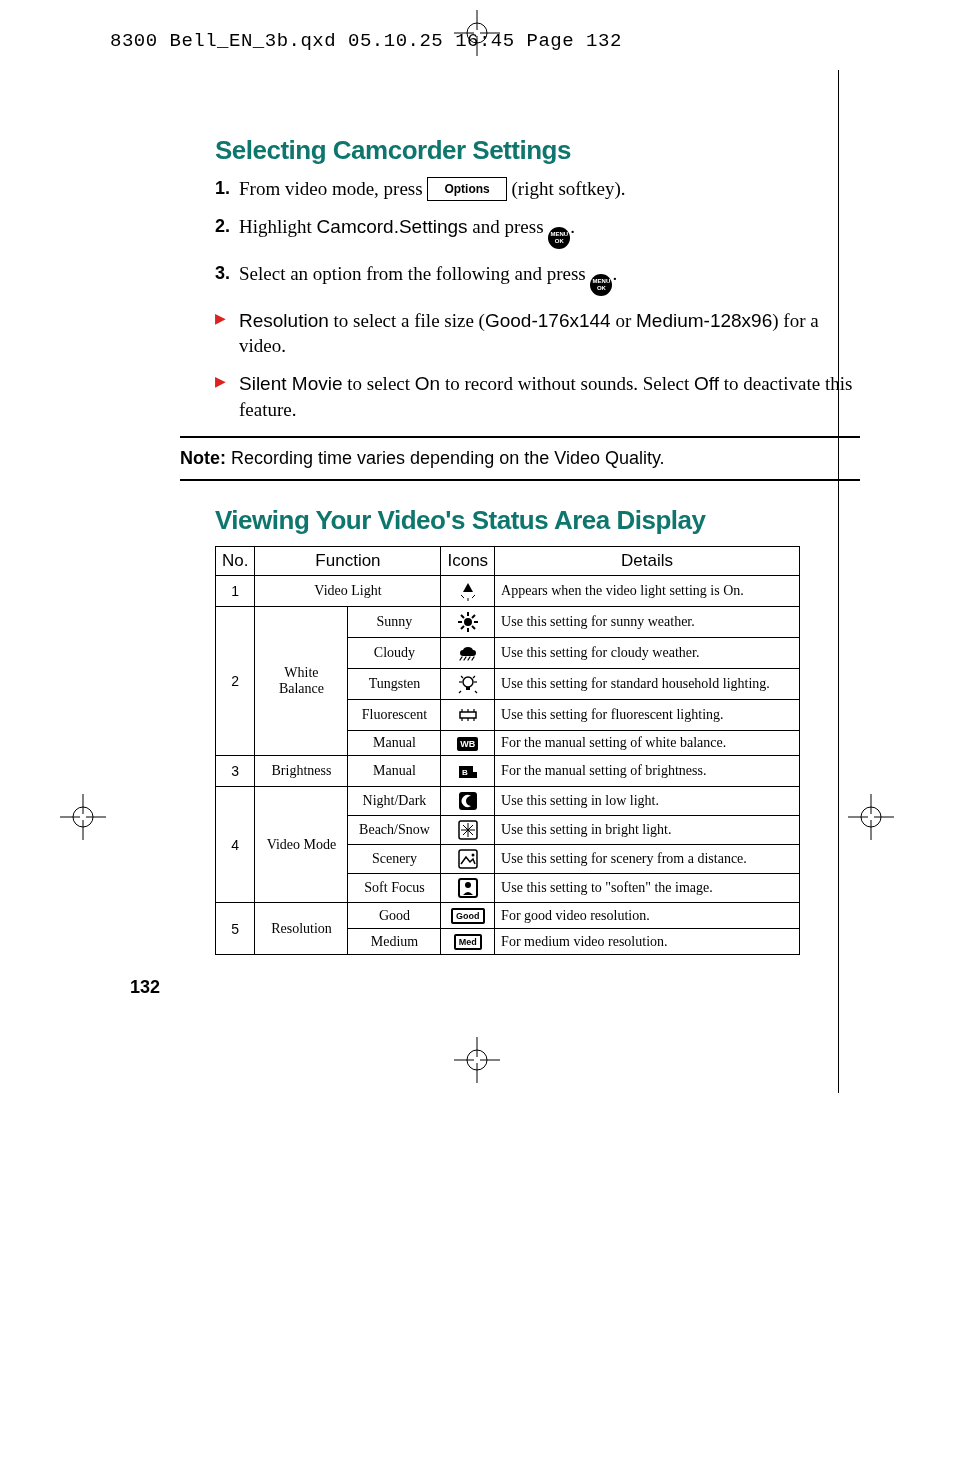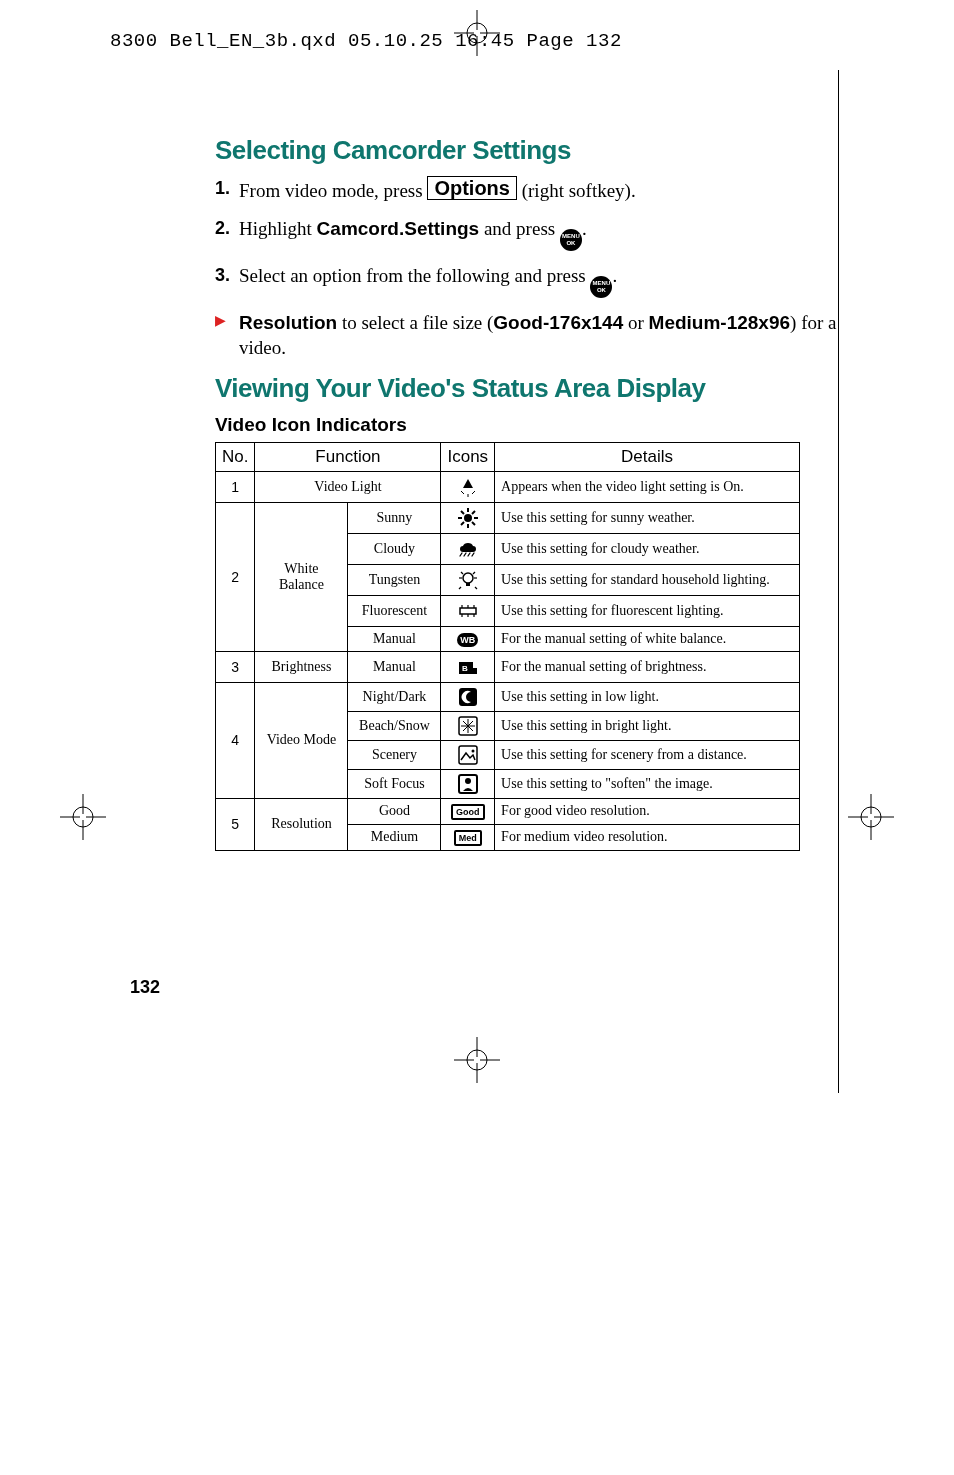--- a/index.html
+++ b/index.html
@@ -55,22 +55,22 @@
     font-family: Georgia, 'Times New Roman', serif;
     font-size: 19px;
     line-height: 1.35;
   }
   ol.steps { list-style: none; padding: 0; margin: 0; }
   ol.steps li { margin: 0 0 12px 0; padding-left: 24px; position: relative; }
   ol.steps li .num { position: absolute; left: 0; top: 0; font-family: Arial, sans-serif; font-weight: bold; font-size: 18px; }
   ul.bullets { list-style: none; padding: 0; margin: 0; }
   ul.bullets li { position: relative; padding-left: 24px; margin: 0 0 12px 0; }
   ul.bullets li::before { content: "▶"; color: #d22; position: absolute; left: 0; top: 2px; font-size: 14px; }
-  .bold-sans { font-family: Arial, sans-serif; font-weight: bold; }
-  .keycap { display: inline-block; border: 1px solid #000; padding: 0 6px; font-family: Arial, sans-serif; font-weight: bold; font-size: 20px; line-height: 22px; vertical-align: 2px; }
+  .bold-sans { font-family: Arial, sans-serif; font-weight: normal; }
+  .keycap { display: inline-block; border: 1px solid #000; padding: 0 16px; font-family: Arial, sans-serif; font-weight: bold; font-size: 12px; line-height: 22px; vertical-align: 2px; }
   .menu-ok { display: inline-flex; align-items: center; justify-content: center; width: 22px; height: 22px; border-radius: 50%; background: #000; color: #fff; font-family: Arial, sans-serif; font-size: 6px; font-weight: bold; line-height: 7px; text-align: center; vertical-align: -3px; }
   .note-box {
     border-top: 2px solid #000;
     border-bottom: 2px solid #000;
     margin: 14px 0 24px -35px;
     padding: 10px 0;
     width: 680px;
     font-family: Arial, sans-serif;
     font-size: 18px;
   }
@@ -97,21 +97,21 @@
     font-weight: normal;
     font-size: 17px;
     text-align: center;
   }
   .col-no { width: 26px; text-align: center; font-family: Arial, sans-serif; font-size: 16px; margin-left: 8px; }
   .col-func { width: 80px; text-align: center; font-family: Georgia, serif; }
   .col-sub { width: 80px; text-align: center; font-family: Georgia, serif; }
   .col-icon { width: 40px; text-align: center; }
   .col-det { font-family: Georgia, serif; font-size: 13.5px; }
   .icon-cell svg { display: inline-block; vertical-align: middle; }
-  .icon-box { display:inline-block; background:#000; color:#fff; font-family: Arial,sans-serif; font-size:9px; font-weight:bold; padding:2px 3px; border-radius:7px; }
+  .icon-box { display:inline-block; background:#000; color:#fff; font-family: Arial,sans-serif; font-size:9px; font-weight:bold; padding:2px 3px; border-radius:2px; }
   .icon-box-out { display:inline-block; border:2px solid #000; color:#000; font-family: Arial,sans-serif; font-size:9px; font-weight:bold; padding:1px 3px; border-radius:2px; }
   .page-num {
     position: absolute;
     bottom: 95px;
     left: 130px;
     font-family: Arial, sans-serif;
     font-weight: bold;
     font-size: 18px;
   }
 </style>
@@ -182,25 +182,30 @@
         <span class="num">3.</span>
         <span>Select an option from the following and press </span>
         <span class="menu-ok">MENU<br>OK</span>.
       </li>
     </ol>
 
     <ul class="bullets body-serif">
       <li>
         <span class="bold-sans">Resolution</span><span> to select a file size (</span><span class="bold-sans">Good-176x144</span><span> or </span><span class="bold-sans">Medium-128x96</span><span>) for a video.</span>
       </li>
+      <li>
+        <span class="bold-sans">Silent Movie</span><span> to select </span><span class="bold-sans">On</span><span> to record without sounds. Select </span><span class="bold-sans">Off</span><span> to deactivate this feature.</span>
+      </li>
     </ul>
 
+    <div class="note-box">
+      <span class="label">Note:</span><span> Recording time varies depending on the Video Quality.</span>
+    </div>
 
     <h2 class="red">Viewing Your Video's Status Area Display</h2>
-    <div class="subhead2">Video Icon Indicators</div>
 
     <table class="icon-table">
       <tbody>
           <tr>
         <th class="col-no">No.</th>
         <th colspan="2">Function</th>
         <th class="col-icon">Icons</th>
         <th>Details</th>
       </tr>
 

